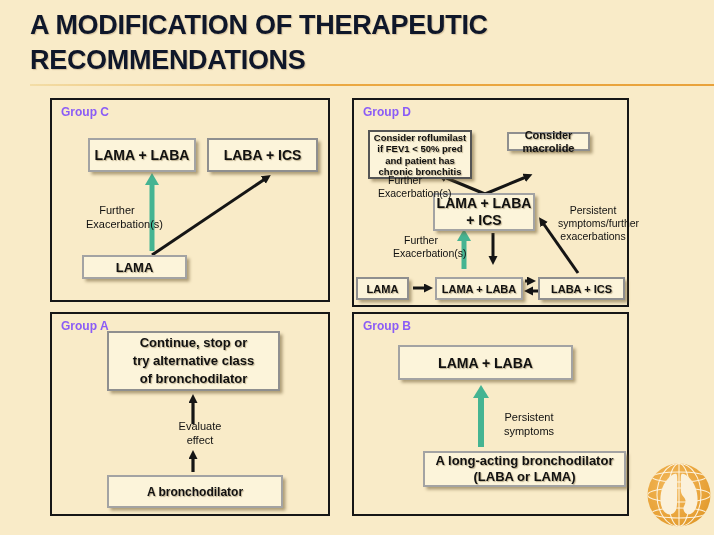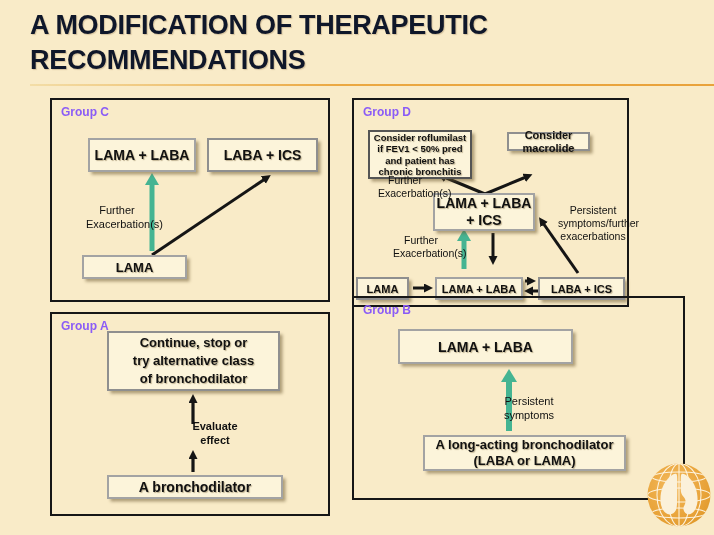--- a/index.html
+++ b/index.html
@@ -16,21 +16,21 @@
   }
   .divider {
     position: absolute; top: 84px; left: 30px; right: 0; height: 2px;
     background: linear-gradient(to right, #f3dda7, #eba842 45%, #e9a23b);
   }
 
   .panel { position: absolute; border: 2px solid #161616; }
   #panelC { left: 50px; top: 98px;  width: 280px; height: 204px; }
   #panelD { left: 352px; top: 98px; width: 277px; height: 209px; }
   #panelA { left: 50px; top: 312px; width: 280px; height: 204px; }
-  #panelB { left: 352px; top: 296px; width: 333px; height: 204px; }
+  #panelB { left: 352px; top: 312px; width: 277px; height: 204px; }
 
   .panel-label {
     position: absolute; top: 5px; left: 9px;
     font-size: 12px; font-weight: bold; color: #8b5cf6;
   }
 
   .nbox {
     position: absolute; background: #fcf4da;
     box-shadow: 2.5px 2.5px 3px rgba(110,90,50,0.55);
     display: flex; align-items: center; justify-content: center;
@@ -61,22 +61,22 @@
   #d-macro    { left: 133px; top: 32px;  width: 83px;  height: 19px; font-size: 11px; line-height: 13px; margin-left: 20px; }
   #d-triple   { left: 79px;  top: 93px;  width: 102px; height: 38px; font-size: 14px; line-height: 17px; }
   #d-lama     { left: 2px;   top: 177px; width: 53px;  height: 23px; font-size: 11px; }
   #d-lamalaba { left: 81px;  top: 177px; width: 88px;  height: 23px; font-size: 11px; }
   #d-labaics  { left: 184px; top: 177px; width: 87px;  height: 23px; font-size: 11px; }
   #d-note1    { left: 0px;   top: 74px;  width: 78px; }
   #d-note2    { left: 15px;  top: 134px; width: 80px; }
   #d-note3    { left: 180px; top: 104px; width: 94px; }
 
   #a-continue { left: 55px;  top: 17px;  width: 173px; height: 60px; font-size: 13px; line-height: 18px; }
-  #a-note     { left: 111px; top: 106px; width: 80px; font-weight: bold; }
-  #a-broncho  { left: 55px;  top: 161px; width: 176px; height: 24px; font-size: 14px; }
+  #a-note     { left: 96px; top: 106px; width: 80px; }
+  #a-broncho  { left: 55px;  top: 161px; width: 176px; height: 33px; font-size: 12px; }
 
   #b-lamalaba { left: 44px;  top: 31px;  width: 175px; height: 35px; font-size: 14px; }
   #b-note     { left: 123px; top: 97px;  width: 80px; }
   #b-longact  { left: 33px;  top: 137px; width: 203px; height: 36px; font-size: 13px; line-height: 16px; margin-left: 36px; }
 </style>
 </head>
 <body>
 
 <div class="slide">
 

